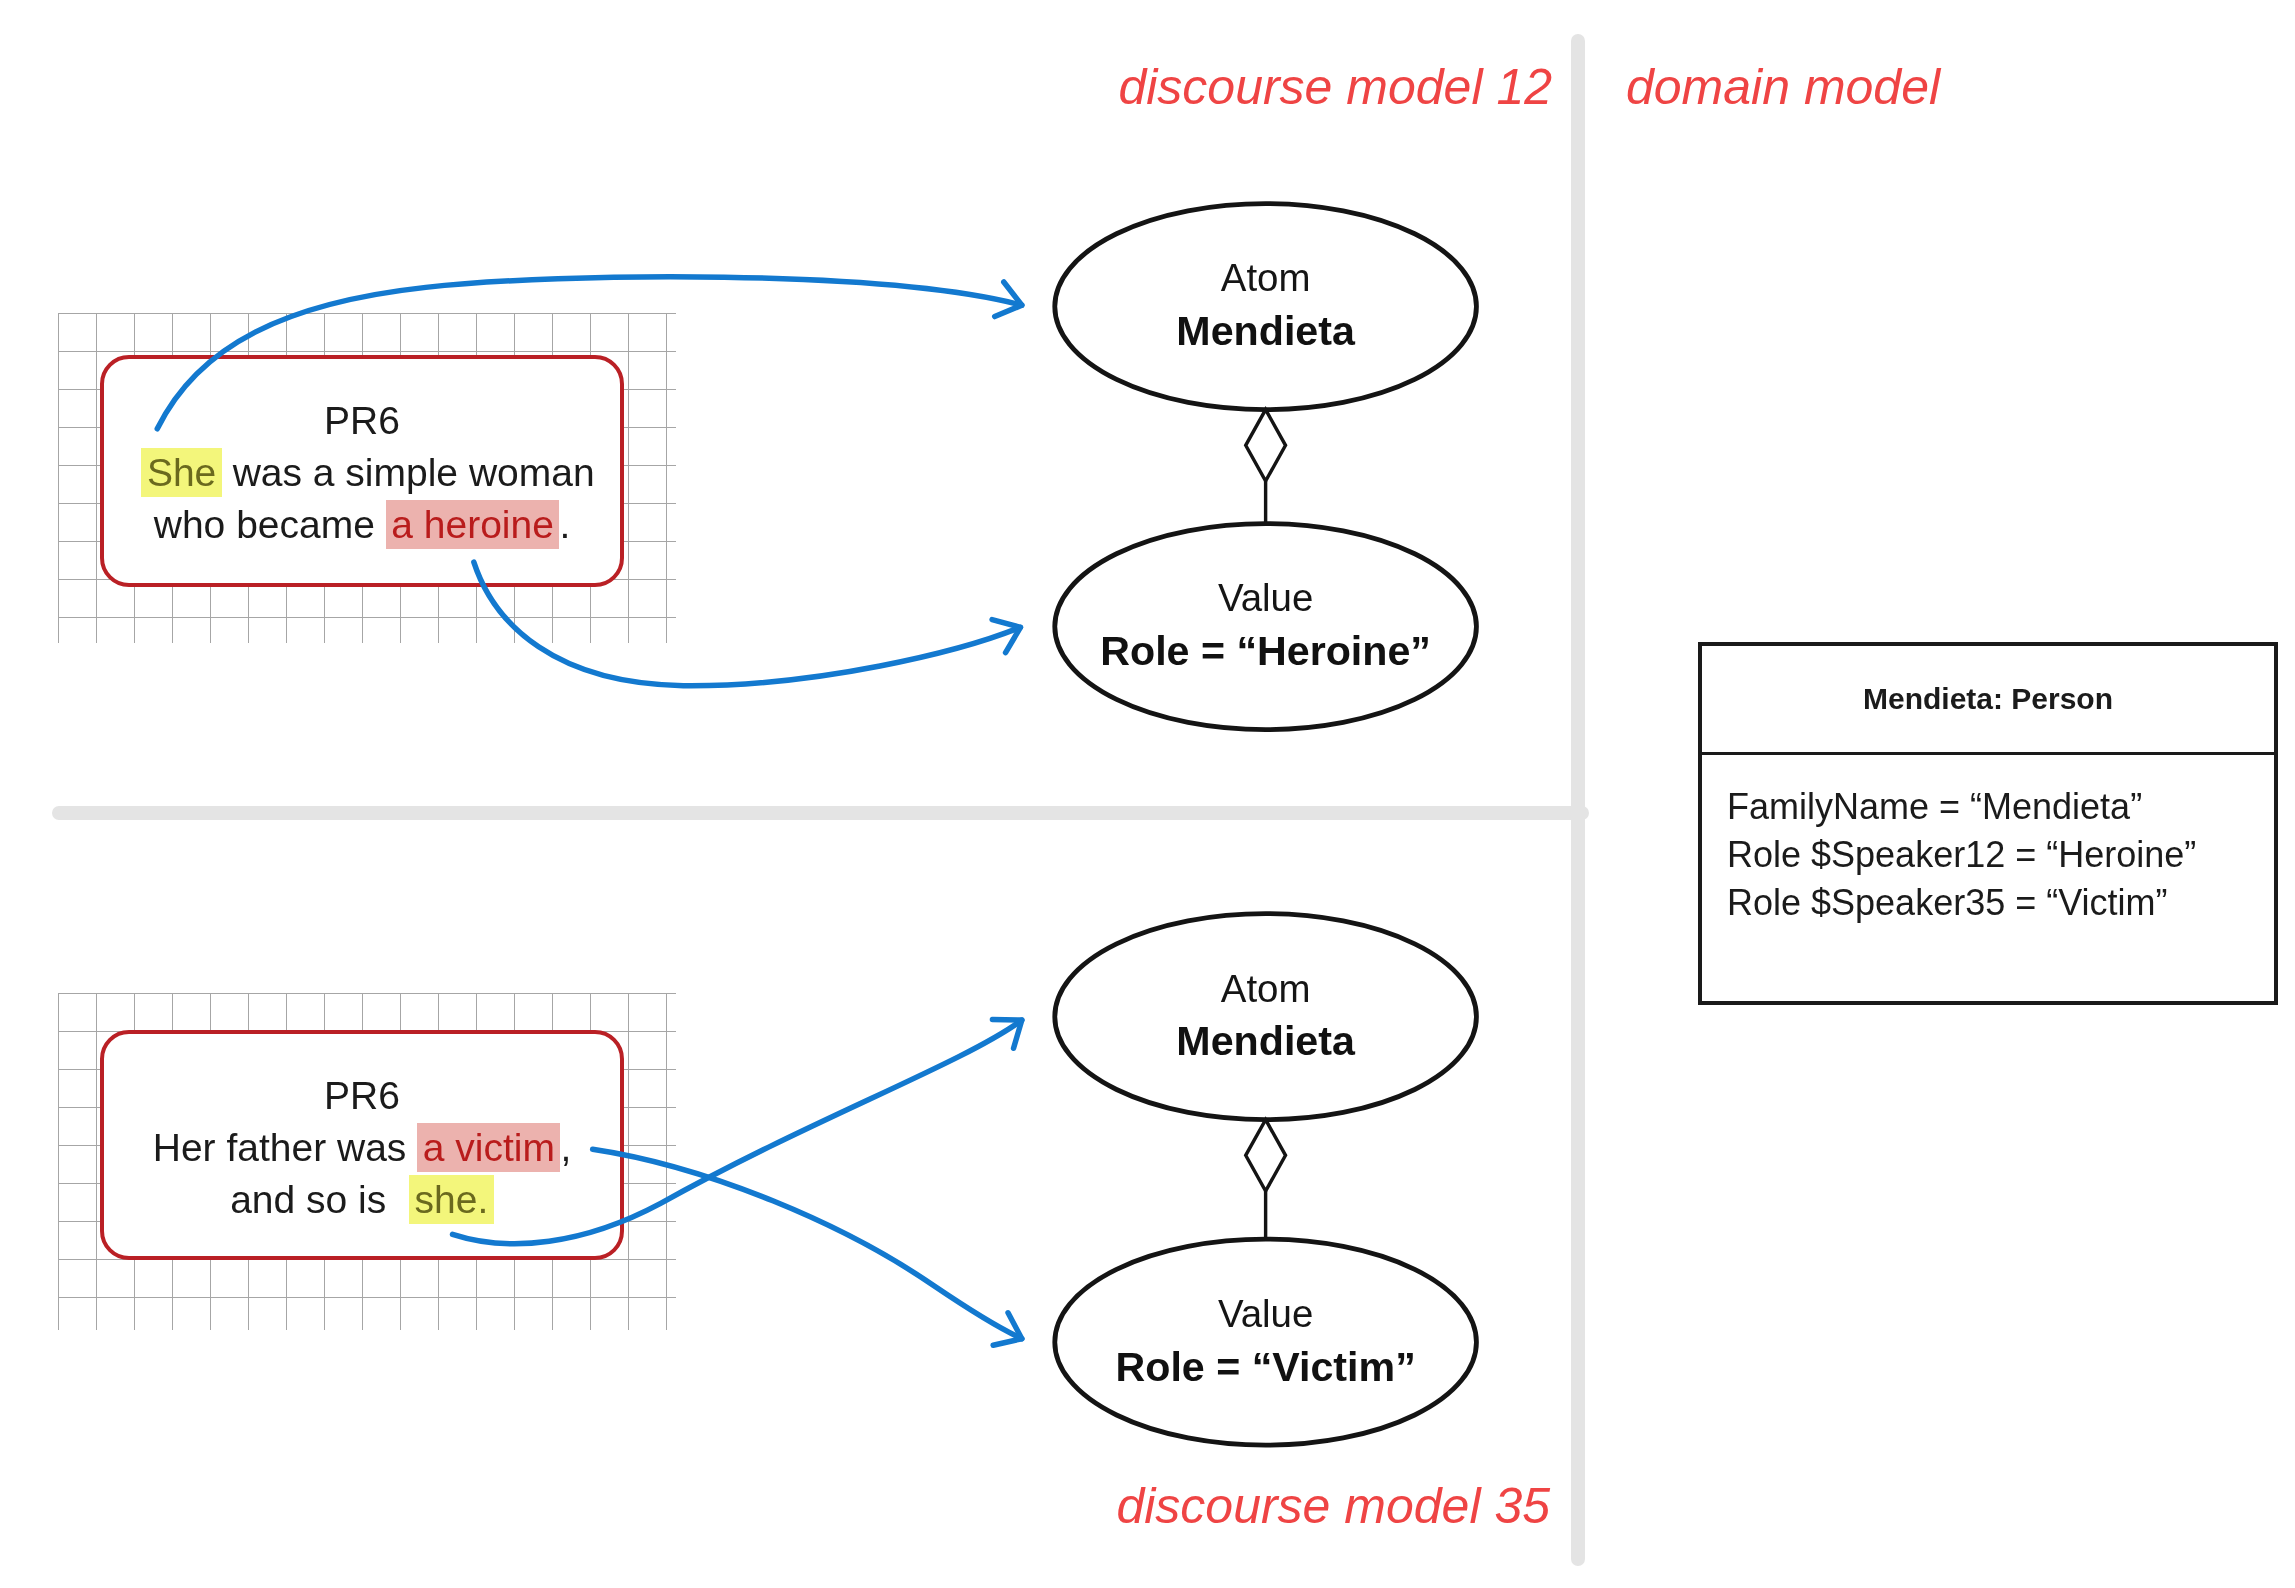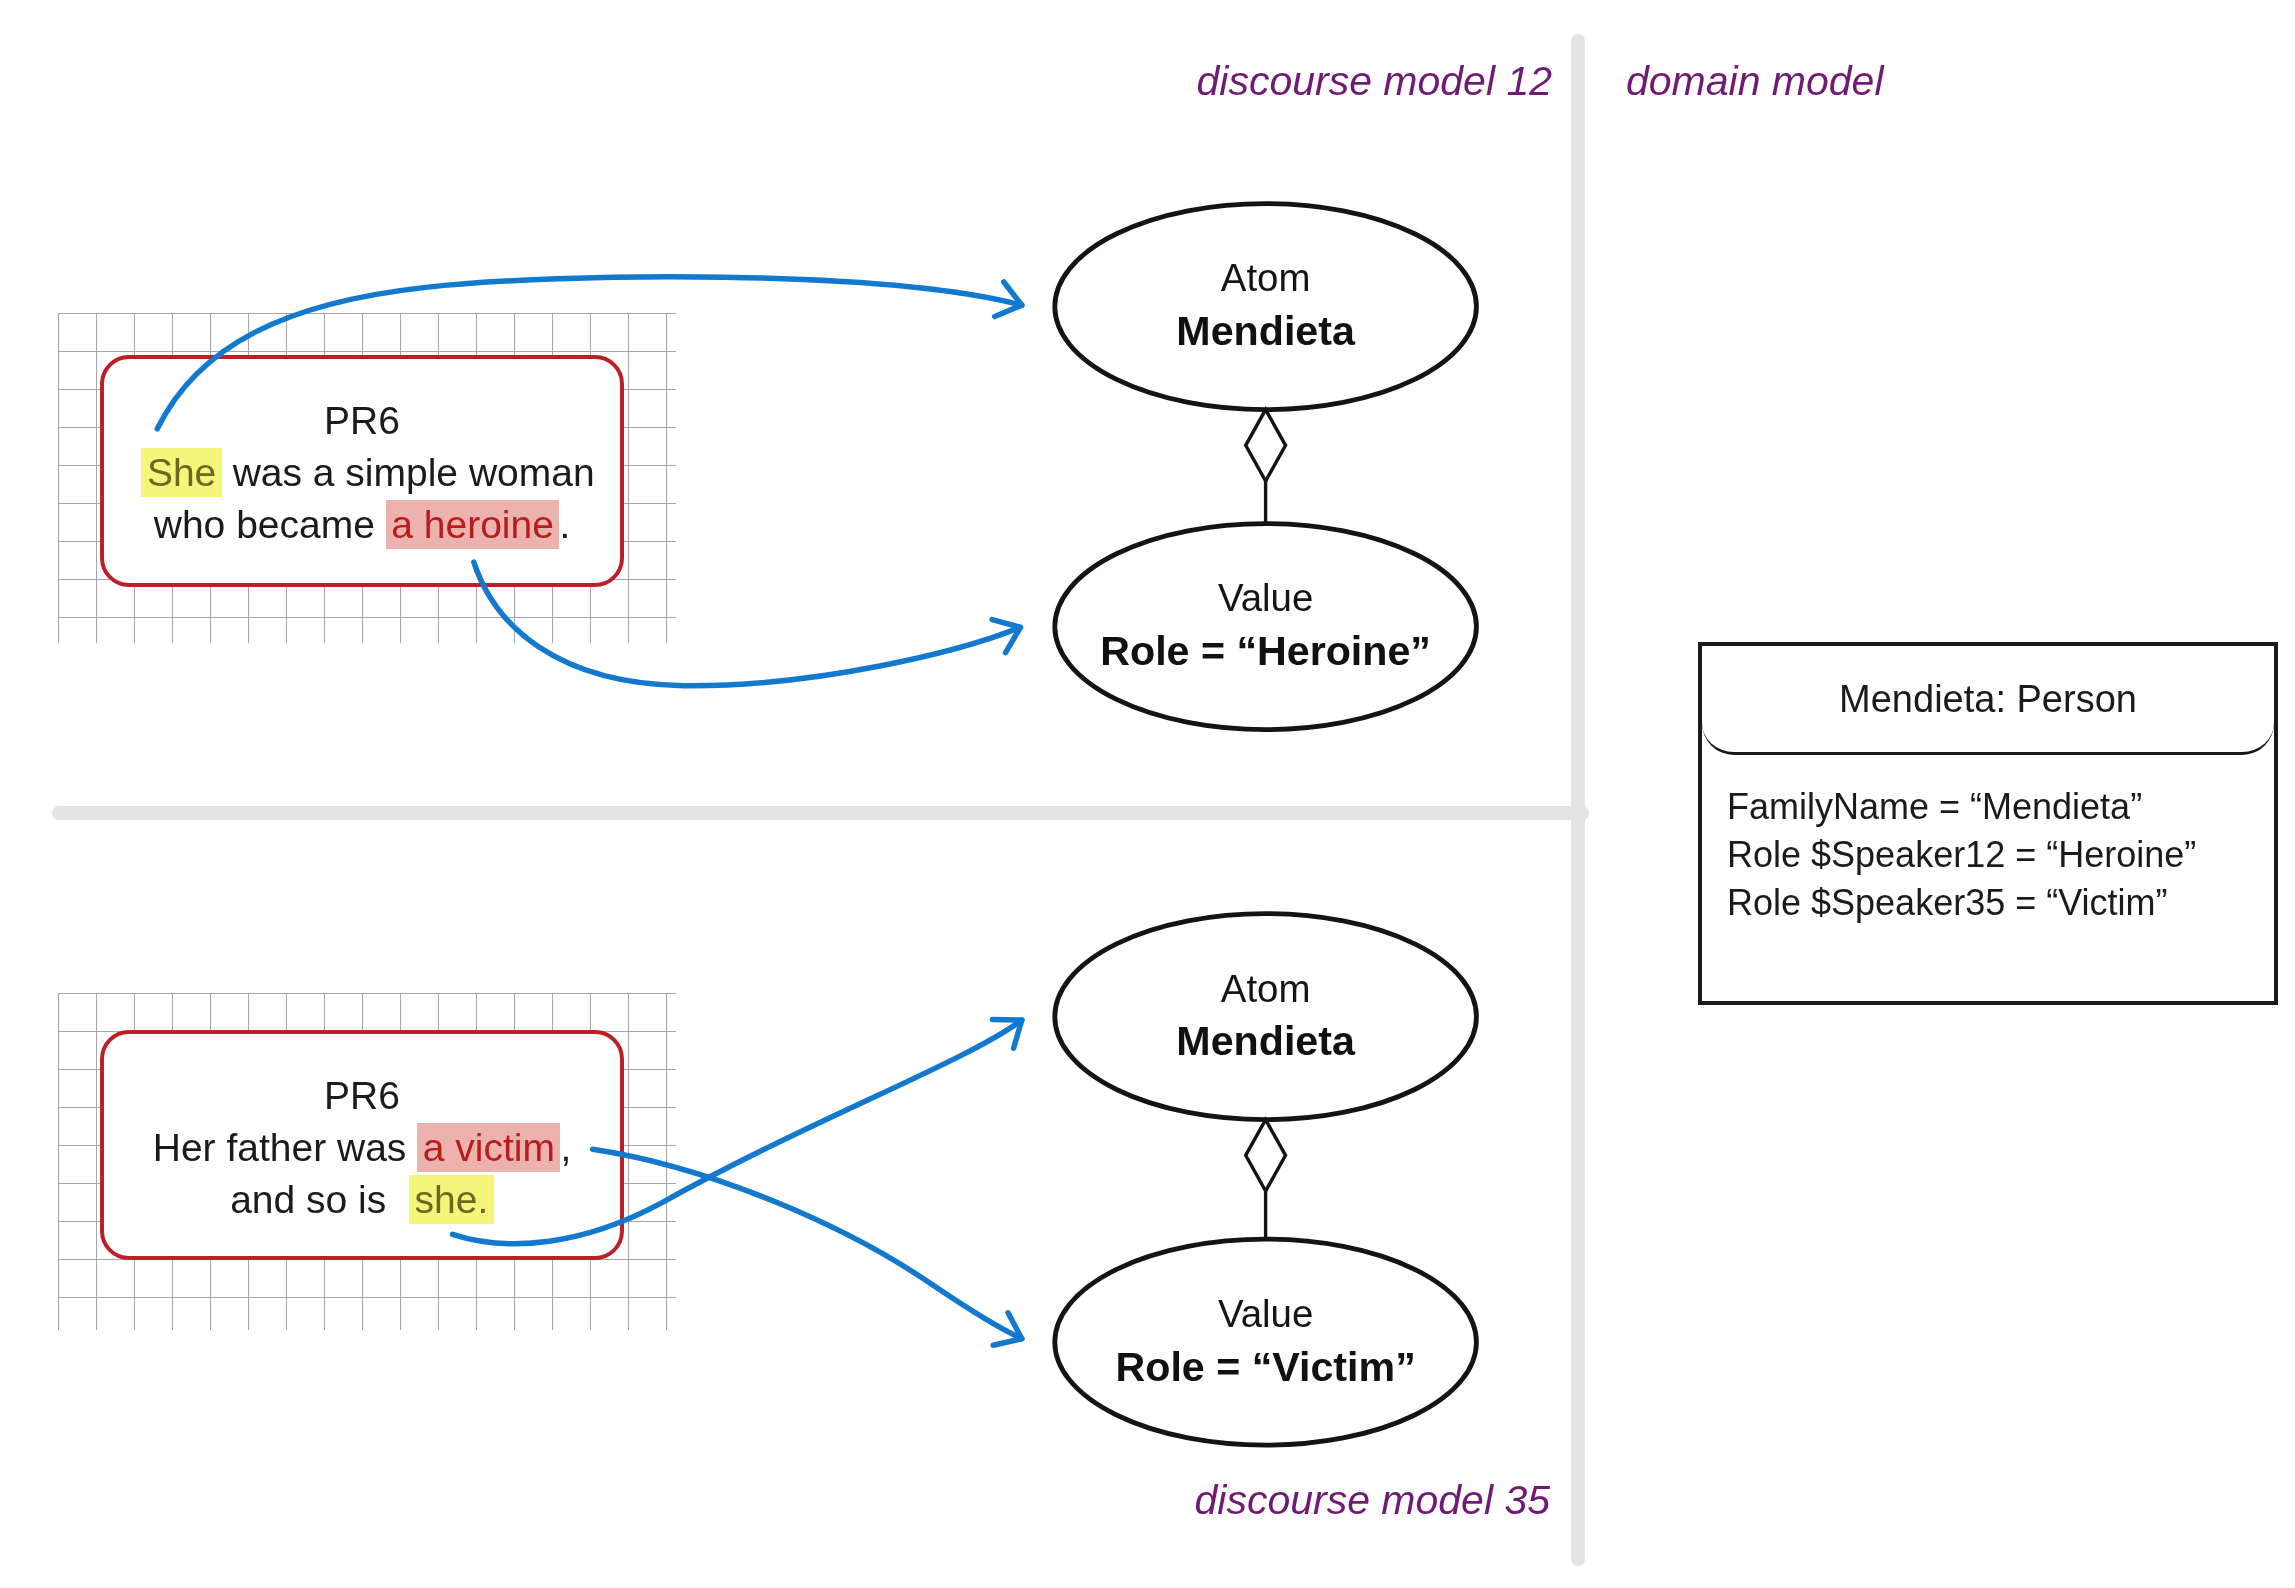--- a/index.html
+++ b/index.html
@@ -5,21 +5,21 @@
   html,body{margin:0;padding:0;background:#ffffff;}
   body{width:2295px;height:1589px;position:relative;overflow:hidden;
        font-family:"Liberation Sans", sans-serif;color:#1b1b1b;}
   .abs{position:absolute;}
 
   
   .v-divider{left:1571px;top:34px;width:13.7px;height:1532px;background:#e4e4e4;border-radius:6.9px;}
   .h-divider{left:52px;top:806px;width:1537px;height:14.4px;background:#e4e4e4;border-radius:6.9px;}
 
   
-  .sec-label{font-style:italic;font-size:41px;color:#701a75;white-space:nowrap;}
+  .sec-label{font-style:italic;font-size:50px;color:#ef4444;white-space:nowrap;}
   .lbl-dm12{top:58px;right:743px;}
   .lbl-domain{top:58px;left:1626px;}
   .lbl-dm35{top:1477px;right:745px;text-align:center;}
 
   
   .grid{background-color:#ffffff;
     background-image:linear-gradient(to bottom,#a6a6a6 1.4px,transparent 1.4px),
                      linear-gradient(to right,#a6a6a6 1.4px,transparent 1.4px);
     background-size:38px 38px;}
   .grid1{left:58px;top:313px;width:618px;height:330px;}
@@ -30,21 +30,21 @@
        text-align:center;font-size:39px;line-height:52px;color:#1b1b1b;padding-top:36px;}
   .utt1{left:100px;top:355px;width:524px;height:232px;}
   .utt2{left:100px;top:1030px;width:524px;height:230px;}
   .hl-y{background:#f3f67b;color:#6a691e;padding:3.4px 5.5px;margin-left:12px;}
   .hl-p{background:#ecb2ae;color:#b91c1c;padding:3.4px 5.5px;}
 
   
   .classbox{left:1698px;top:642px;width:580px;height:363px;border:4.1px solid #1a1a1a;
             background:#ffffff;box-sizing:border-box;}
   .classbox-header{height:106px;display:flex;align-items:center;justify-content:center;
-            border-bottom:3.4px solid #1a1a1a;font-weight:normal;font-size:38px;border-radius:32px;}
+            border-bottom:3.4px solid #1a1a1a;font-weight:bold;font-size:30px;}
   .classbox-attrs{padding:27.5px 13.7px 0 25px;font-size:36px;line-height:48px;}
 
   
   .overlay{left:0;top:0;width:2295px;height:1589px;pointer-events:none;}
   .node{fill:#ffffff;stroke:#141414;stroke-width:7;}
   .dia{fill:#ffffff;stroke:#141414;stroke-width:5;}
   .conn{stroke:#141414;stroke-width:5;}
   .arrow{stroke:#1379cf;stroke-width:8;fill:none;stroke-linecap:round;}
   .ntype{font-size:56px;fill:#151515;text-anchor:middle;}
   .nname{font-size:60px;font-weight:bold;fill:#111111;text-anchor:middle;}

